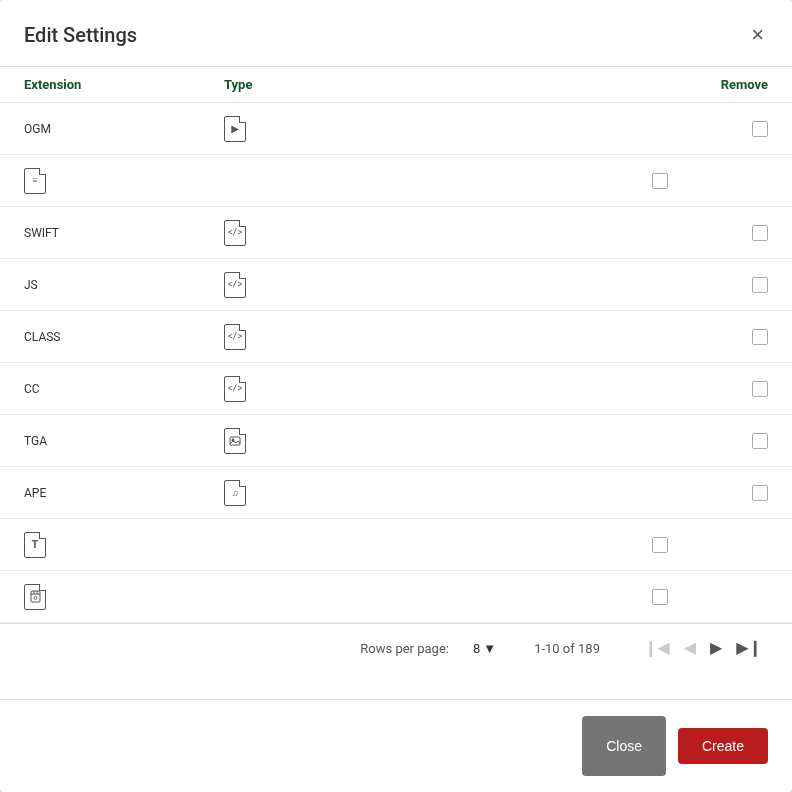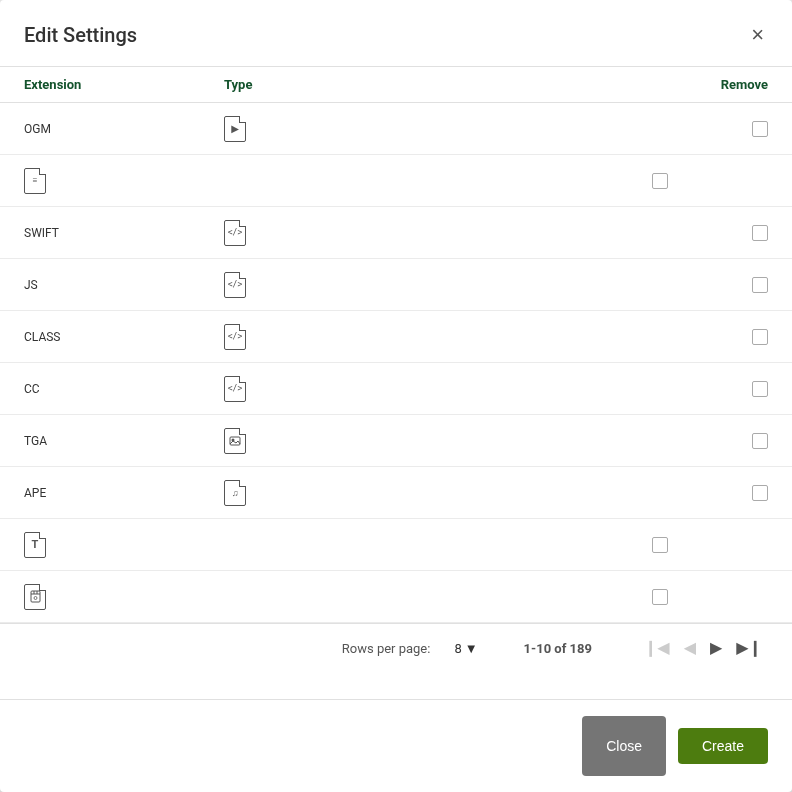--- a/index.html
+++ b/index.html
@@ -138,22 +138,21 @@
       display: flex;
       align-items: center;
       gap: 3px;
       font-size: 13px;
       color: #333;
       cursor: pointer;
     }
     .page-info {
       font-size: 13px;
       color: #555;
-      margin: 0 22px;
-      font-weight: bold;
+      margin: 0 14px;
     }
     .page-nav-buttons {
       display: flex;
       align-items: center;
       gap: 2px;
     }
     .nav-btn {
       background: none;
       border: none;
       cursor: pointer;
@@ -179,21 +178,21 @@
       background: #757575;
       color: #fff;
       border: none;
       border-radius: 4px;
       padding: 22px 24px;
       font-size: 14px;
       font-weight: 500;
       cursor: pointer;
     }
     .btn-create {
-      background: #4d7c0f;
+      background: #b91c1c;
       color: #fff;
       border: none;
       border-radius: 4px;
       padding: 10px 24px;
       font-size: 14px;
       font-weight: 500;
       cursor: pointer;
     }
     
     .icon-code {

